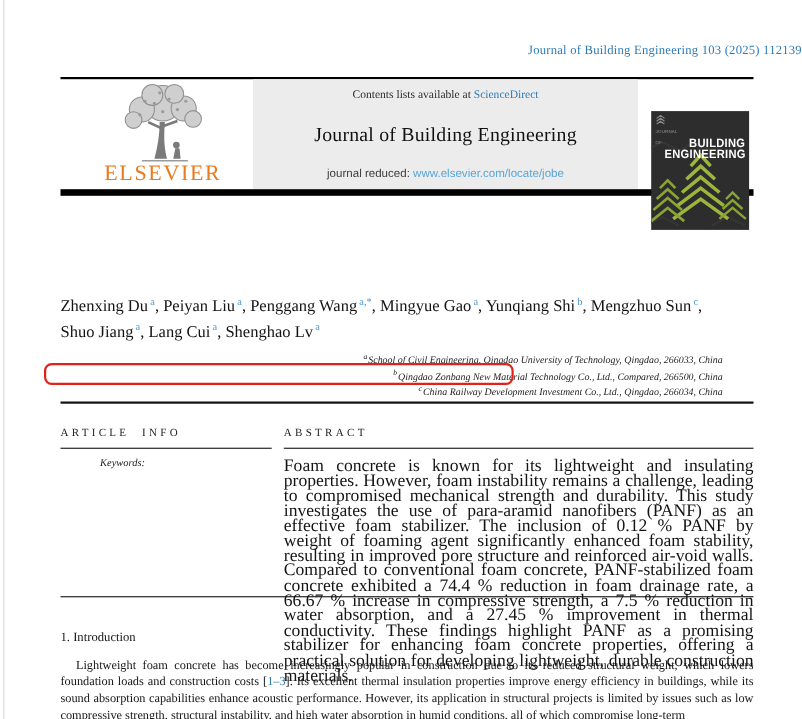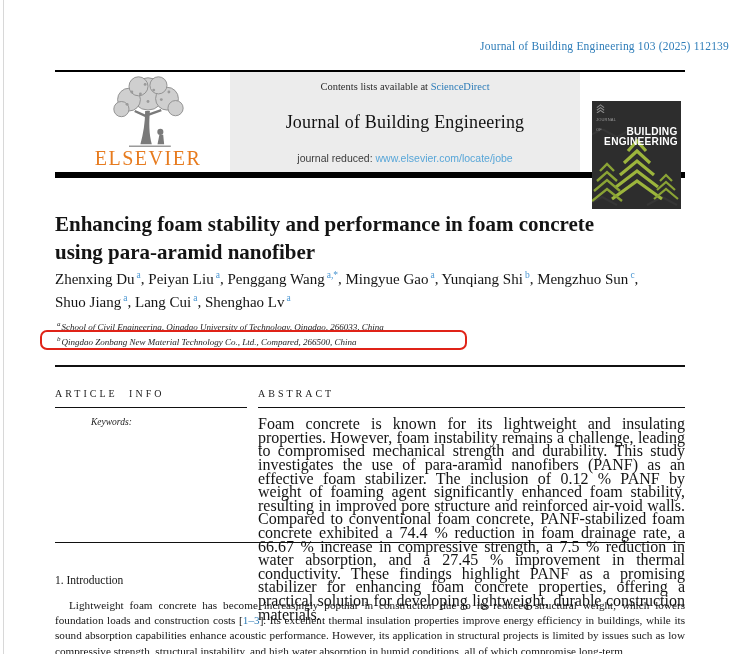--- a/index.html
+++ b/index.html
@@ -39,21 +39,21 @@
   .cover .journal-of { font-size:4px; color:#9a9a9a; margin-right:2px; margin-bottom:1px; letter-spacing:.2px; }
   .cover .big { font-size:11px; font-weight:bold; letter-spacing:.3px; transform:scaleX(.92); transform-origin:right; }
   .cover .line2 { text-align:right; font-family:"Liberation Sans",sans-serif; color:#fff;
     font-size:11px; font-weight:bold; letter-spacing:.3px; line-height:10px; transform:scaleX(.92); transform-origin:right; }
   .cover svg.trees { position:absolute; left:0; bottom:0; }
 
   
   .art-title { position:absolute; left:55px; top:210px; width:560px; font-size:21px; line-height:28px; color:#141414; }
   .authors { position:absolute; left:55px; top:266px; width:585px; font-size:15px; line-height:19px; color:#141414; }
   .authors sup { color:#4a96d2; font-size:9.5px; margin-left:2px; }
-  .affils { position:absolute; left:57px; top:319px; width:600px; font-size:9px; line-height:11.5px; color:#222; }
+  .affils { position:absolute; left:57px; top:319px; width:600px; font-size:9px; line-height:11.5px; color:#222;text-align:right; }
   .affil-line { font-style:italic; white-space:nowrap; }
   .affil-line sup { font-size:7px; margin-right:1px; }
   .affil-hl { position:relative; z-index:2; }
   .affil-hl::after { content:''; position:absolute; left:-17px; top:-3.5px; width:423px; height:16px;
     border:2.5px solid #e02318; border-radius:7px; pointer-events:none; }
 
   .rule-mid { position:absolute; left:55px; right:44px; top:365px; height:2px; background:#111; }
   .rule-low { position:absolute; left:55px; right:44px; top:542px; height:1.2px; background:#111; }
 
   
@@ -155,27 +155,27 @@
       <div class="titlerow">
         <span class="journal-of">JOURNAL OF</span>
         <span class="big">BUILDING</span>
       </div>
       <div class="line2">ENGINEERING</div>
     </div>
   </div>
 
   <div class="rule-thick"></div>
 
-  <h1 class="art-title">Enhancing foam stability and performance in foam concrete using para-aramid nanofiber</h1>
 
   <div class="authors"><span><span>Zhenxing Du</span><sup>a</sup>, </span><span><span>Peiyan Liu</span><sup>a</sup>, </span><span><span>Penggang Wang</span><sup>a,*</sup>, </span><span><span>Mingyue Gao</span><sup>a</sup>, </span><span><span>Yunqiang Shi</span><sup>b</sup>, </span><span><span>Mengzhuo Sun</span><sup>c</sup>, </span><span><span>Shuo Jiang</span><sup>a</sup>, </span><span><span>Lang Cui</span><sup>a</sup>, </span><span><span>Shenghao Lv</span><sup>a</sup></span></div>
 
   <div class="affils">
       <div class="affil-line"><sup>a</sup><span>School of Civil Engineering, Qingdao University of Technology, Qingdao, 266033, China</span></div>
       <div class="affil-line affil-hl"><sup>b</sup><span>Qingdao Zonbang New Material Technology Co., Ltd., Compared, 266500, China</span></div>
+      <div class="affil-line"><sup>c</sup><span>China Railway Development Investment Co., Ltd., Qingdao, 266034, China</span></div>
     </div>
 
   <div class="rule-mid"></div>
 
   <div class="leftcol">
     <div class="sec-head">ARTICLE INFO</div>
     <div class="sec-rule"></div>
     <div class="kw-label">Keywords:</div>
   </div>
 

